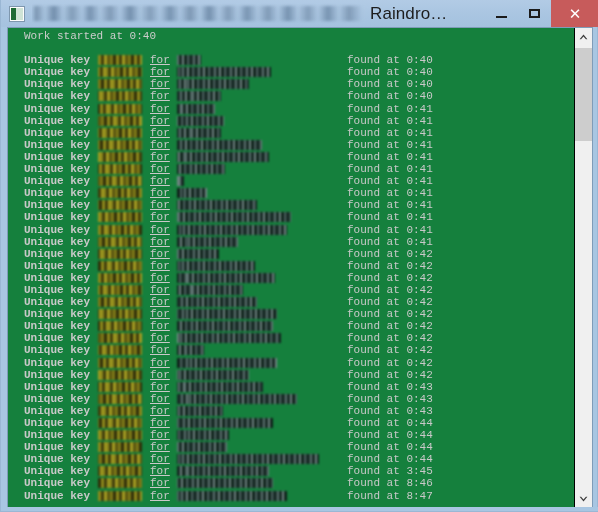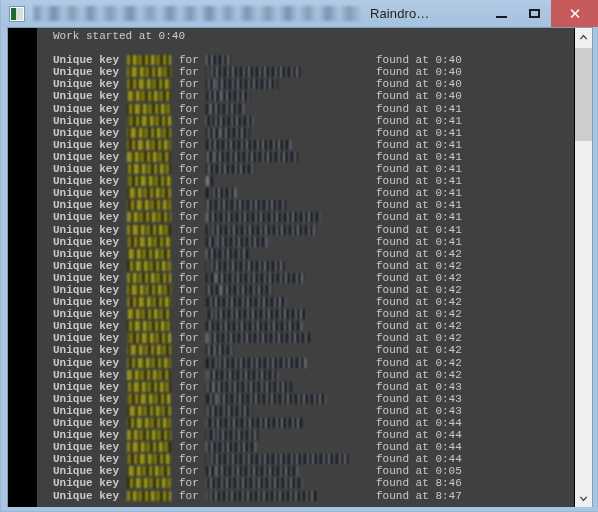--- a/index.html
+++ b/index.html
@@ -113,21 +113,21 @@
         rgba(166,190,214,0.20) 307px,
         rgba(108,134,162,0.70) 317px,
         rgba(176,200,224,0.10) 330px,
         rgba(176,200,224,0.00) 336px);
     filter: blur(1.6px);
     opacity: 0.95;
     margin-right: 2px;
   }
   #title-text {
     flex: 0 0 auto;
-    font-size: 13px;
+    font-size: 17px;
     color: #1d1d1d;
     white-space: nowrap;
     line-height: 27px;
     letter-spacing: 0.1px;
   }
   #caption-buttons {
     display: flex;
     flex: 0 0 auto;
     height: 27px;
     margin-left: auto;
@@ -170,25 +170,24 @@
     width: 586px;
     height: 481px;
     box-sizing: border-box;
     border: 1px solid #7f9cb8;
     background: #000000;
     display: flex;
     overflow: hidden;
   }
   #console {
     flex: 1 1 auto;
-    background: #404040;
+    background: #15803d;
     overflow: hidden;
     position: relative;
     padding: 2px 0 9px 2px;
-    margin-left: 29px;
   }
   .line {
     height: 12.1px;
     line-height: 12.1px;
     white-space: nowrap;
     font-family: "Liberation Mono", "DejaVu Sans Mono", monospace;
     font-size: 11px;
     color: #c8c8c8;
   }
   .line.blank { color: transparent; }
@@ -221,20 +220,21 @@
         #5a5610 9px, #5a5610 12px,
         #7d7818 12px, #7d7818 15px,
         #2e2d09 15px, #2e2d09 18px),
       repeating-linear-gradient(0deg,
         rgba(255,255,255,0.10) 0px, rgba(255,255,255,0.10) 3px,
         rgba(0,0,0,0.22) 3px, rgba(0,0,0,0.22) 6px);
   }
   .cell-for {
     display: inline-block;
     color: #c9c9c9;
+    text-decoration: underline;
   }
   .cell-name {
     display: inline-block;
     vertical-align: middle;
     height: 10px;
     position: relative;
     top: -1px;
     filter: blur(1.1px);
     opacity: 0.85;
     background-color: #0a0c10;
@@ -585,21 +585,21 @@
             <span class="c-key cell-key" style="width: 44px; background-position-x: 15px;"></span>
             <span class="c-for cell-for">for</span>
             <span class="c-name cell-name" style="width: 142px; background-position-x: 5px;"></span>
             <span class="c-found cell-found">found at 0:44</span>
           </div>
           <div class="line row">
             <span class="c-prefix cell-prefix">Unique key</span>
             <span class="c-key cell-key" style="width: 44px; background-position-x: 4px;"></span>
             <span class="c-for cell-for">for</span>
             <span class="c-name cell-name" style="width: 92px; background-position-x: 10px;"></span>
-            <span class="c-found cell-found">found at 0:05</span>
+            <span class="c-found cell-found">found at 3:45</span>
           </div>
           <div class="line row">
             <span class="c-prefix cell-prefix">Unique key</span>
             <span class="c-key cell-key" style="width: 44px; background-position-x: 11px;"></span>
             <span class="c-for cell-for">for</span>
             <span class="c-name cell-name" style="width: 96px; background-position-x: 15px;"></span>
             <span class="c-found cell-found">found at 8:46</span>
           </div>
           <div class="line row">
             <span class="c-prefix cell-prefix">Unique key</span>

